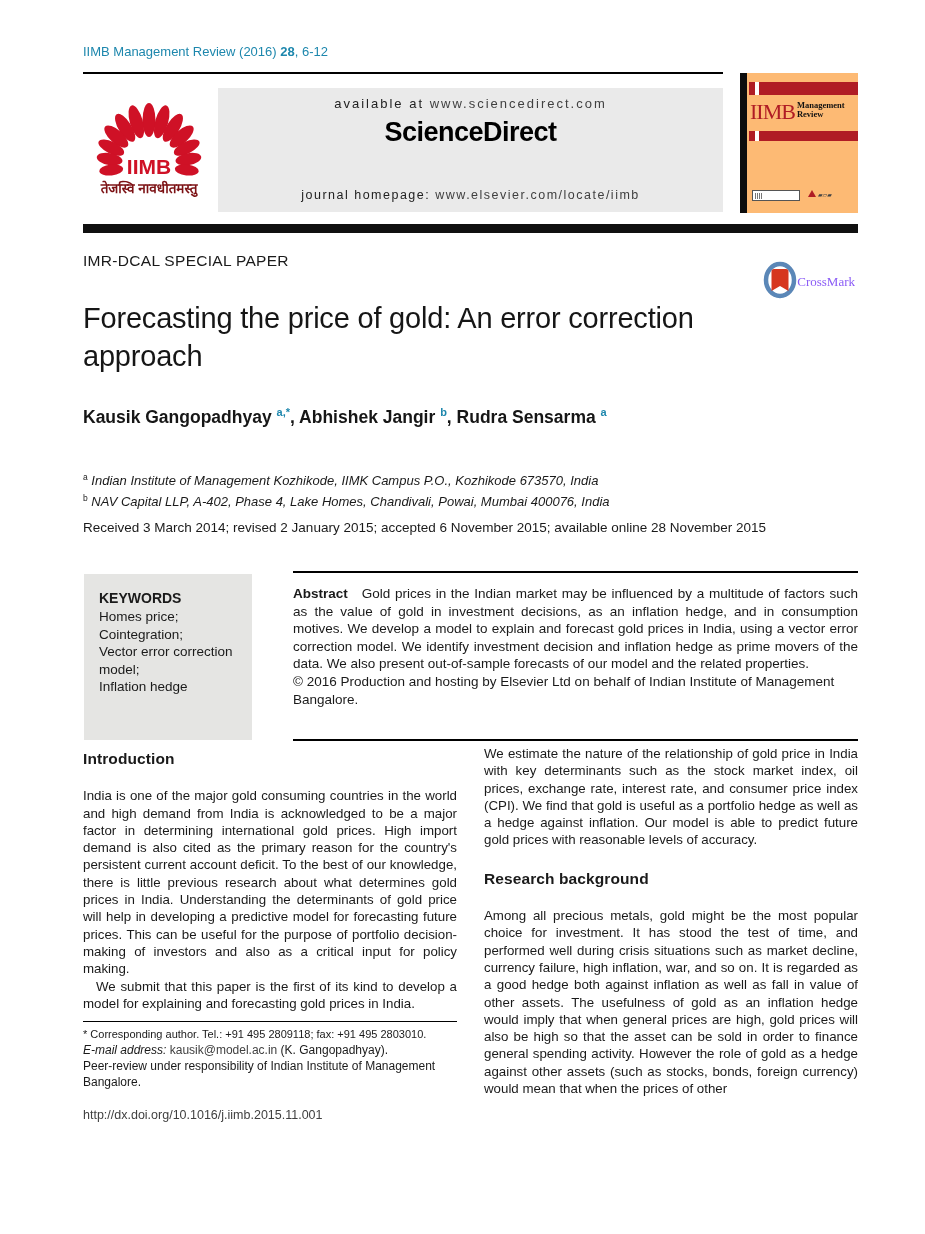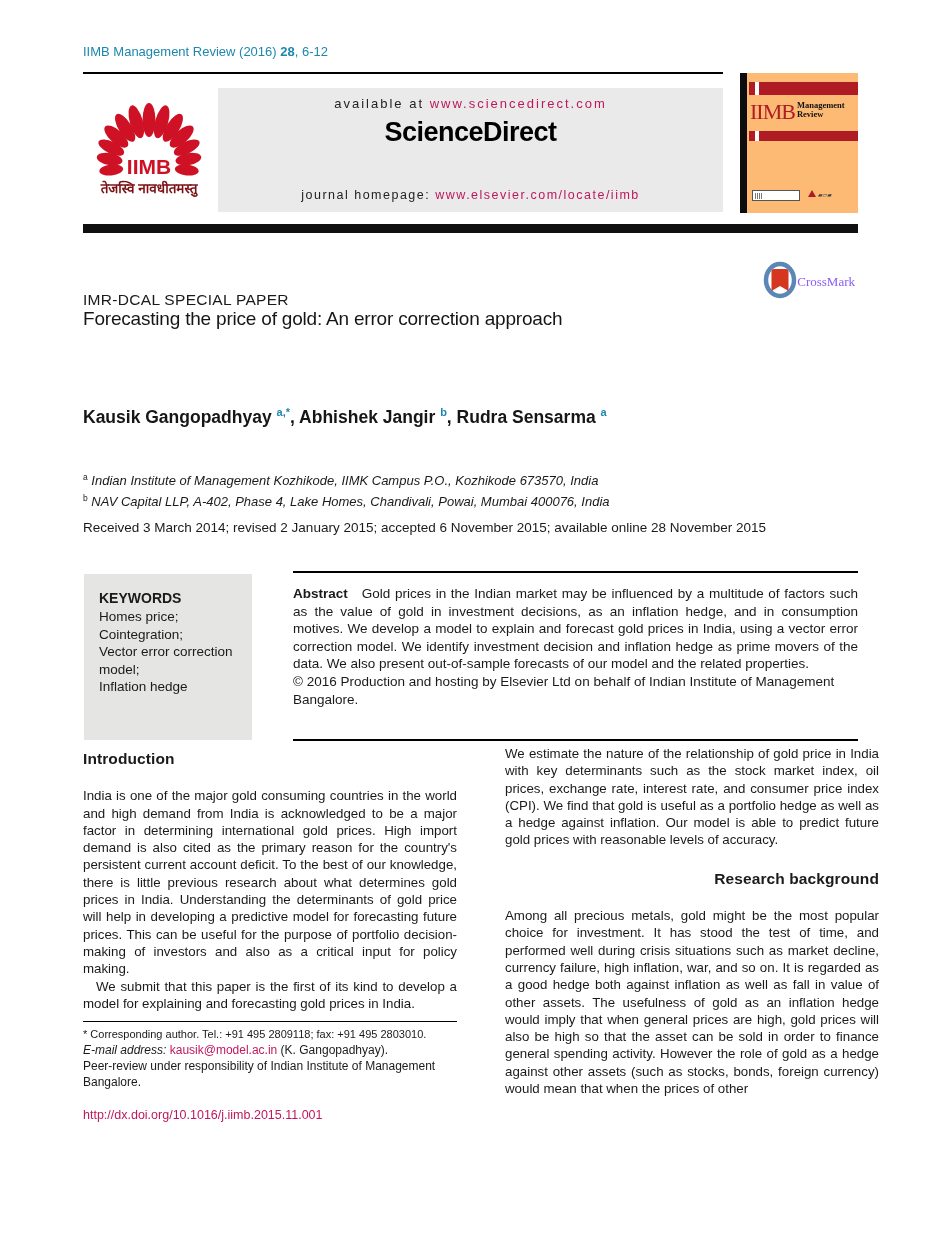--- a/index.html
+++ b/index.html
@@ -5,21 +5,21 @@
   * { margin:0; padding:0; box-sizing:border-box; }
   html,body { background:#ffffff; }
   body {
     width:925px; height:1234px; position:relative;
     font-family:"Liberation Sans", sans-serif;
     color:#1a1a1a;
     -webkit-font-smoothing:antialiased;
   }
   .page { position:absolute; left:83px; top:0; width:775px; height:1234px; }
 
-  a, .link { color:#be185d; text-decoration:none; }
+  a, .link { color:#404040; text-decoration:none; }
 
   
   .citation { position:absolute; top:44px; left:0; font-size:13px; color:#1d87ad; }
   .citation .vol { font-weight:bold; }
   .header-rule { position:absolute; top:72px; left:0; width:640px; height:2px; background:#000; }
 
   
   .iimb-logo { position:absolute; top:86px; left:2px; width:128px; height:112px; text-align:center; }
   .iimb-motto { font-size:13.5px; font-weight:bold; color:#7c1114; line-height:14px; margin-top:-2px; }
   .banner { position:absolute; top:88px; left:135px; width:505px; height:124px; background:#eaeaea; text-align:center; }
@@ -41,25 +41,25 @@
   .cover .bar2 .notch { position:absolute; left:6px; top:0; width:4px; height:10px; background:#fff; }
   .cover .barcode { position:absolute; left:12px; bottom:12px; width:48px; height:11px; border:1px solid #555; background:#fff; }
   .cover .barcode .bc-inner { position:absolute; left:2px; top:2px; width:8px; height:6px;
       background:repeating-linear-gradient(90deg,#777 0 1px,#fff 1px 2px); }
   .cover .pub-logo { position:absolute; right:10px; bottom:12px; width:40px; height:11px; font-size:6px; color:#444; white-space:nowrap; overflow:hidden; }
   .cover .pub-logo .tri { display:inline-block; width:0; height:0; border-left:4px solid transparent; border-right:4px solid transparent; border-bottom:7px solid #b01c24; margin-right:2px; }
 
   .black-bar { position:absolute; top:224px; left:0; width:775px; height:9px; background:#101010; }
 
   
-  .section-label { position:absolute; top:252px; left:0; font-size:15.5px; color:#1a1a1a; letter-spacing:0.3px;margin-top:39px; }
+  .section-label { position:absolute; top:252px; left:0; font-size:15.5px; color:#1a1a1a; letter-spacing:0.3px; }
   .crossmark { position:absolute; top:261px; right:3px; width:92px; height:40px; }
   .crossmark .cm-text { position:absolute; right:0; top:13px; font-family:"Liberation Serif", serif; font-size:13px; color:#8b5cf6; }
 
-  .title { position:absolute; top:300px; left:0; width:640px; font-size:19px; line-height:37.5px; font-weight:normal; color:#161616; letter-spacing:-0.2px; }
+  .title { position:absolute; top:300px; left:0; width:640px; font-size:29px; line-height:37.5px; font-weight:normal; color:#161616; letter-spacing:-0.2px; }
 
   .authors { position:absolute; top:406px; left:0; font-size:17.5px; font-weight:bold; color:#161616; }
   .authors sup { font-size:11px; color:#1d87ad; font-weight:bold; }
 
   .affils { position:absolute; top:469px; left:0; font-size:13px; font-style:italic; line-height:17.5px; color:#1a1a1a; }
   .affils sup { font-size:8.5px; font-style:normal; }
 
   .dates { position:absolute; top:520px; left:0; font-size:13.5px; color:#1a1a1a; }
 
   
@@ -68,25 +68,25 @@
   .kw-box { position:absolute; top:574px; left:1px; width:168px; height:166px; background:#e5e5e3; padding:16px 10px 0 15px; }
   .kw-title { font-size:14px; font-weight:bold; margin-bottom:2px; }
   .kw-item { font-size:13.5px; line-height:17.5px; }
   .abstract { position:absolute; top:585px; left:210px; width:565px; font-size:13.5px; line-height:17.6px; text-align:justify; }
   .abstract .abs-label { font-weight:bold; margin-right:14px; }
   .abstract .copyright { text-align:left; }
 
   
   .col { position:absolute; width:374px; font-size:13.3px; line-height:17.3px; text-align:justify; }
   .col-left { left:0; top:750px; }
-  .col-right { left:422px; top:745px; }
+  .col-right { left:401px; top:745px; }
   .col h2 { font-size:15.5px; font-weight:bold; text-align:left; letter-spacing:0.1px; }
   .col p.indent { text-indent:13px; }
   .col-left h2 { margin-bottom:20px; }
-  .col-right h2 { margin-top:21px; margin-bottom:20px;text-align:right; }
+  .col-right h2 { margin-top:21px; margin-bottom:20px; }
 
   
   .footnote { margin-top:9px; border-top:1px solid #000; padding-top:5px; font-size:12px; line-height:15.8px; text-align:left; }
   .footnote .fn-star { font-size:11px; }
   .footnote .em-label { font-style:italic; }
 
   .footer { position:absolute; left:0; top:1106px; width:775px; font-size:12.5px; line-height:19px; text-align:left; }
 </style>
 </head>
 <body>

